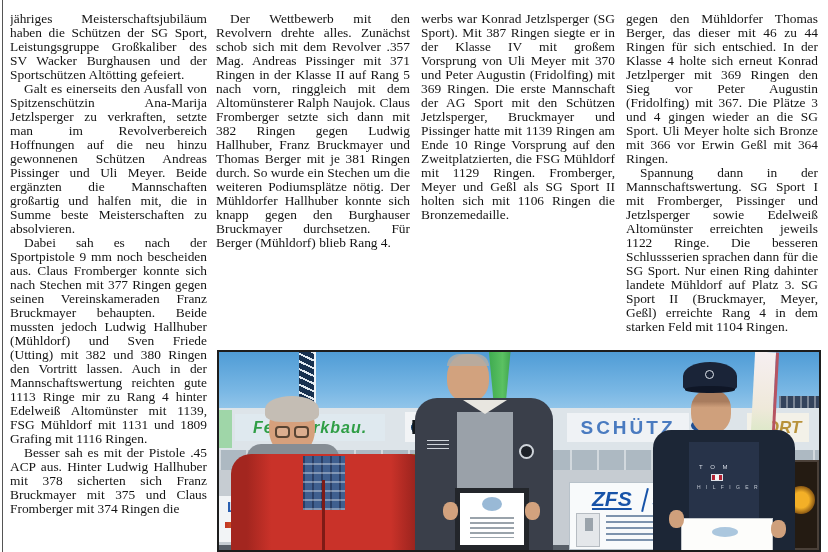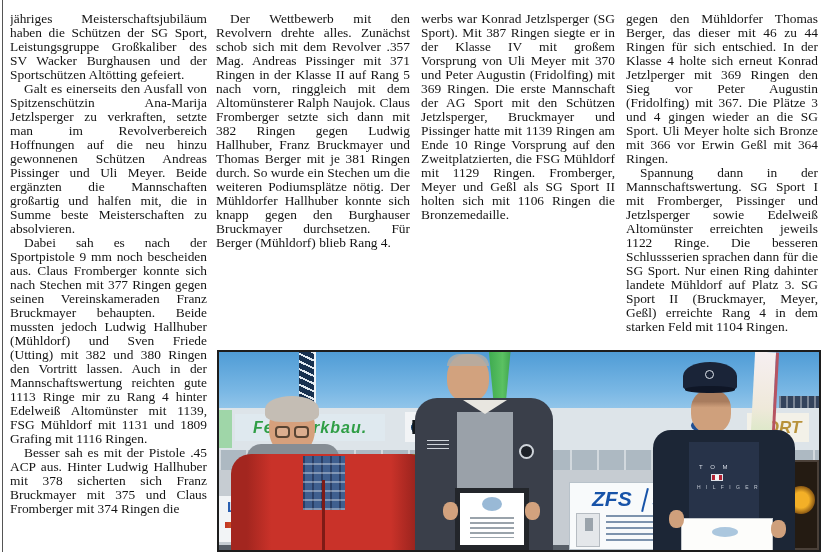--- a/index.html
+++ b/index.html
@@ -79,21 +79,21 @@
     background:linear-gradient(180deg,#1b1b1b 0 33%,#c0392b 33% 66%,#e7b418 66%);}
   .gear-t1{left:70px;top:12px;font-family:"Liberation Sans",sans-serif;font-weight:bold;font-size:8px;color:#ffffff;letter-spacing:.5px;}
   .gear-t2{left:70px;top:24px;font-family:"Liberation Sans",sans-serif;font-weight:bold;font-size:7px;color:#d42b2b;}
   .gear-t3{left:70px;top:34px;font-family:"Liberation Sans",sans-serif;font-weight:bold;font-size:7px;color:#d42b2b;}
   .gear-bars{left:70px;top:48px;width:70px;height:16px;
     background:repeating-linear-gradient(180deg,rgba(255,255,255,.9) 0 2px,transparent 2px 6px);}
   .gear-minibox{left:6px;top:62px;width:34px;height:28px;background:#fdfdfb;
     background-image:repeating-linear-gradient(180deg,#d43a2e 0 2px,transparent 2px 5px);background-clip:content-box;padding:3px;}
   .b-zfs{left:350px;top:130px;width:146px;height:68px;background:#f8fafb;border:1px solid #b8c2ca;z-index:3;
     font-family:"Liberation Sans",sans-serif;}
-  .zfs-txt{left:22px;top:4px;font-style:italic;font-weight:bold;font-size:21px;color:#1753a8;}
+  .zfs-txt{left:22px;top:4px;font-style:italic;font-weight:bold;font-size:21px;color:#1753a8;text-decoration:underline;}
   .zfs-slash{left:74px;top:5px;width:2px;height:24px;background:#1753a8;transform:rotate(14deg);}
   .sager-txt{left:82px;top:9px;font-weight:bold;font-size:15px;color:#1c5cae;letter-spacing:.5px;}
   .zfs-lines{left:36px;top:32px;width:100px;height:26px;
     background:repeating-linear-gradient(180deg,#7d93ad 0 2px,transparent 2px 6px);}
   .zfs-prod{left:6px;top:30px;width:24px;height:34px;background:#e4e7ea;border:1px solid #b6bcc2;
     background-image:linear-gradient(180deg,#9aa3ab 0 40%,transparent 40%);background-size:8px 100%;background-repeat:no-repeat;background-position:8px 4px;}
   .poster-r{left:562px;top:108px;width:38px;height:90px;background:#241b12;border:2px solid #4a4038;z-index:3;}
   .poster-glow{left:4px;top:24px;width:28px;height:28px;border-radius:50%;
     background:radial-gradient(circle,#f3b027 0 40%,#7a4a10 75%,transparent 80%);}
   
@@ -176,20 +176,21 @@
   <div class="banner-row1"></div>
   <div class="wall-band"></div>
   <div class="lower-band"></div>
   <div class="floor"></div>
   <div class="podium"></div>
 
   <div class="green-edge"></div>
   <div class="b-fwb">Feinwerkbau.</div>
   <div class="b-holmer"><span>H</span><span class="target-o"></span><span>LME</span></div>
   <div class="holmer-small"></div>
+  <div class="b-schuetz">SCHÜTZ</div>
   <div class="b-oval"></div>
   <div class="b-sport">PORT</div>
 
   <div class="b-loewe">Löw</div>
   <div class="loewe-red"></div>
 
   <div class="b-gear">
     <div class="gear-white">
       <div class="gear-woman-head"></div>
       <div class="gear-woman-body"></div>

